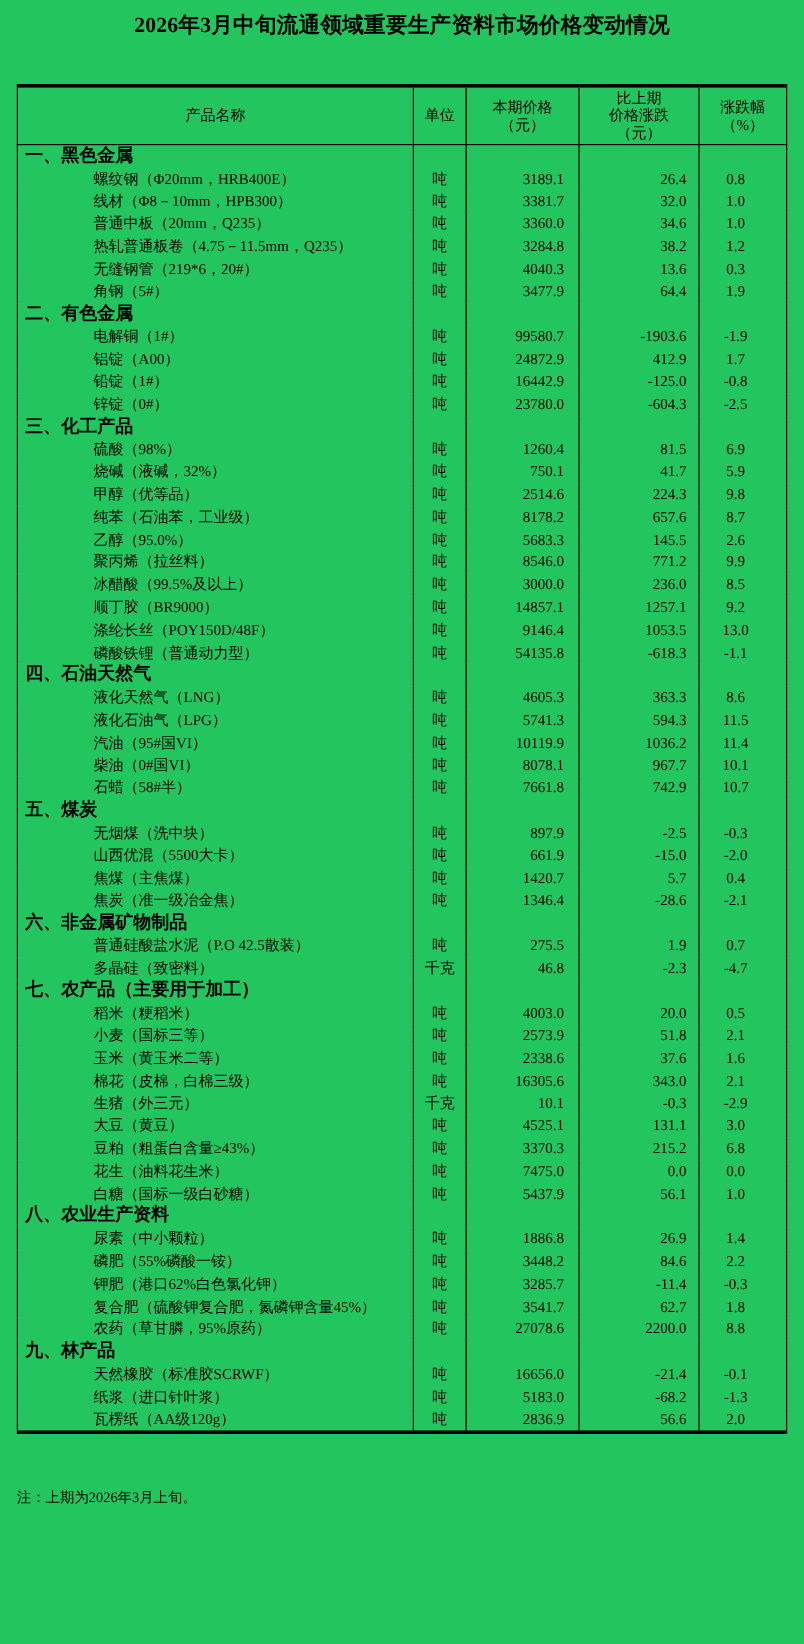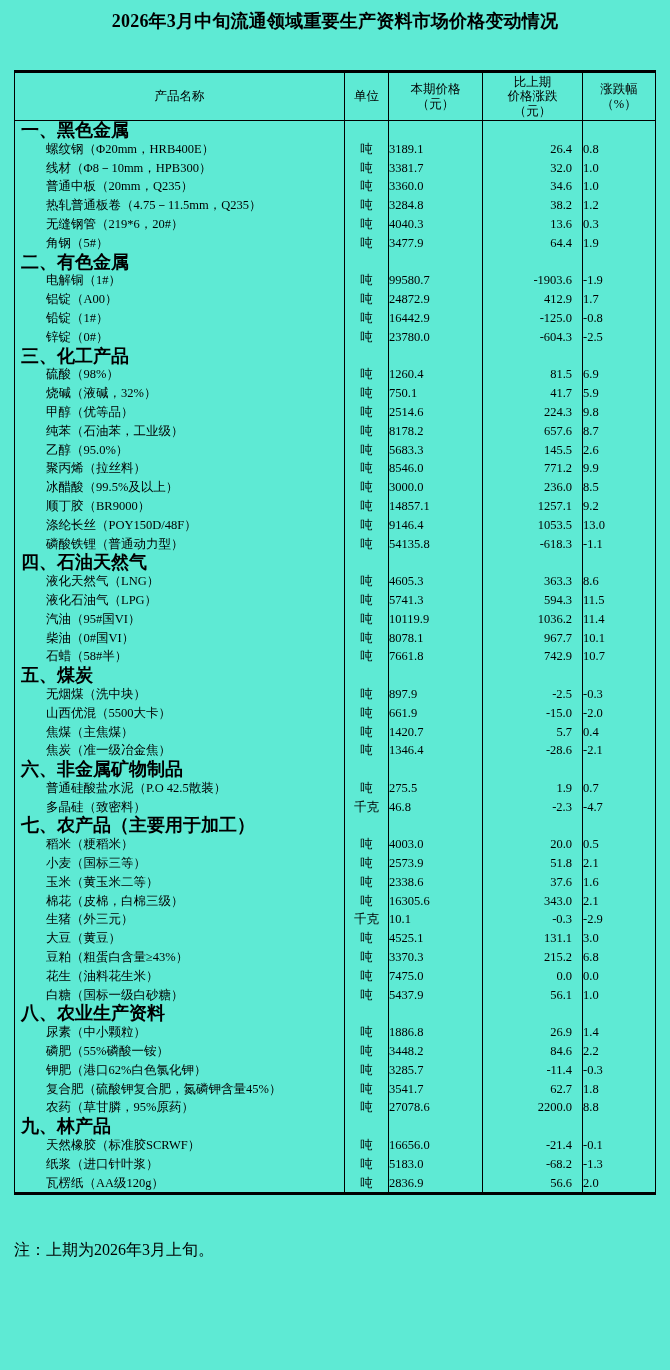--- a/index.html
+++ b/index.html
@@ -1,20 +1,20 @@
 <!DOCTYPE html>
 <html><head>
 <meta charset="utf-8">
 <style>
   html, body { margin: 0; padding: 0; background: #fff; }
   .page {
     position: relative;
     width: 670px;
     height: 1370px;
-    background: #5eead4;
+    background: #22c55e;
     color: #000;
     font-family: "Liberation Serif", "DejaVu Serif", serif;
     overflow: hidden;
   }
   .title {
     margin: 0;
     padding-top: 9px;
     text-align: center;
     font-size: 18px;
     font-weight: bold;
@@ -46,31 +46,31 @@
     border-left: 1px solid #000;
     border-right: 1px solid #000;
     height: 18.8px;
     line-height: 18.8px;
     padding: 0;
     font-size: 12.5px;
     white-space: nowrap;
     overflow: visible;
     vertical-align: middle;
   }
-  .price-table td.c-name   { text-align: left;  padding-left: 31px; }
-  .price-table tr.cat td.c-name { padding-left: 6px; font-weight: bold; font-size: 18px; }
+  .price-table td.c-name   { text-align: left;  padding-left: 63px; }
+  .price-table tr.cat td.c-name { padding-left: 6px; font-weight: bold; font-size: 15px; }
   .price-table td.c-unit   { text-align: center; }
-  .price-table td.c-price  { text-align: left; padding-right: 12px; }
+  .price-table td.c-price  { text-align: right; padding-right: 12px; }
   .price-table td.c-change { text-align: right; padding-right: 10px; padding-left: 33px; }
-  .price-table td.c-pct    { text-align: left; padding-right: 12px; }
+  .price-table td.c-pct    { text-align: center; padding-right: 12px; }
   .note {
     position: absolute;
     top: 1240px;
     left: 14px;
-    font-size: 16px;
+    font-size: 12px;
     font-family: Liberation Serif, serif;
   }
 </style>
 </head>
 <body>
 
 <div class="page">
 
   <h1 class="title">2026年3月中旬流通领域重要生产资料市场价格变动情况</h1>
 

